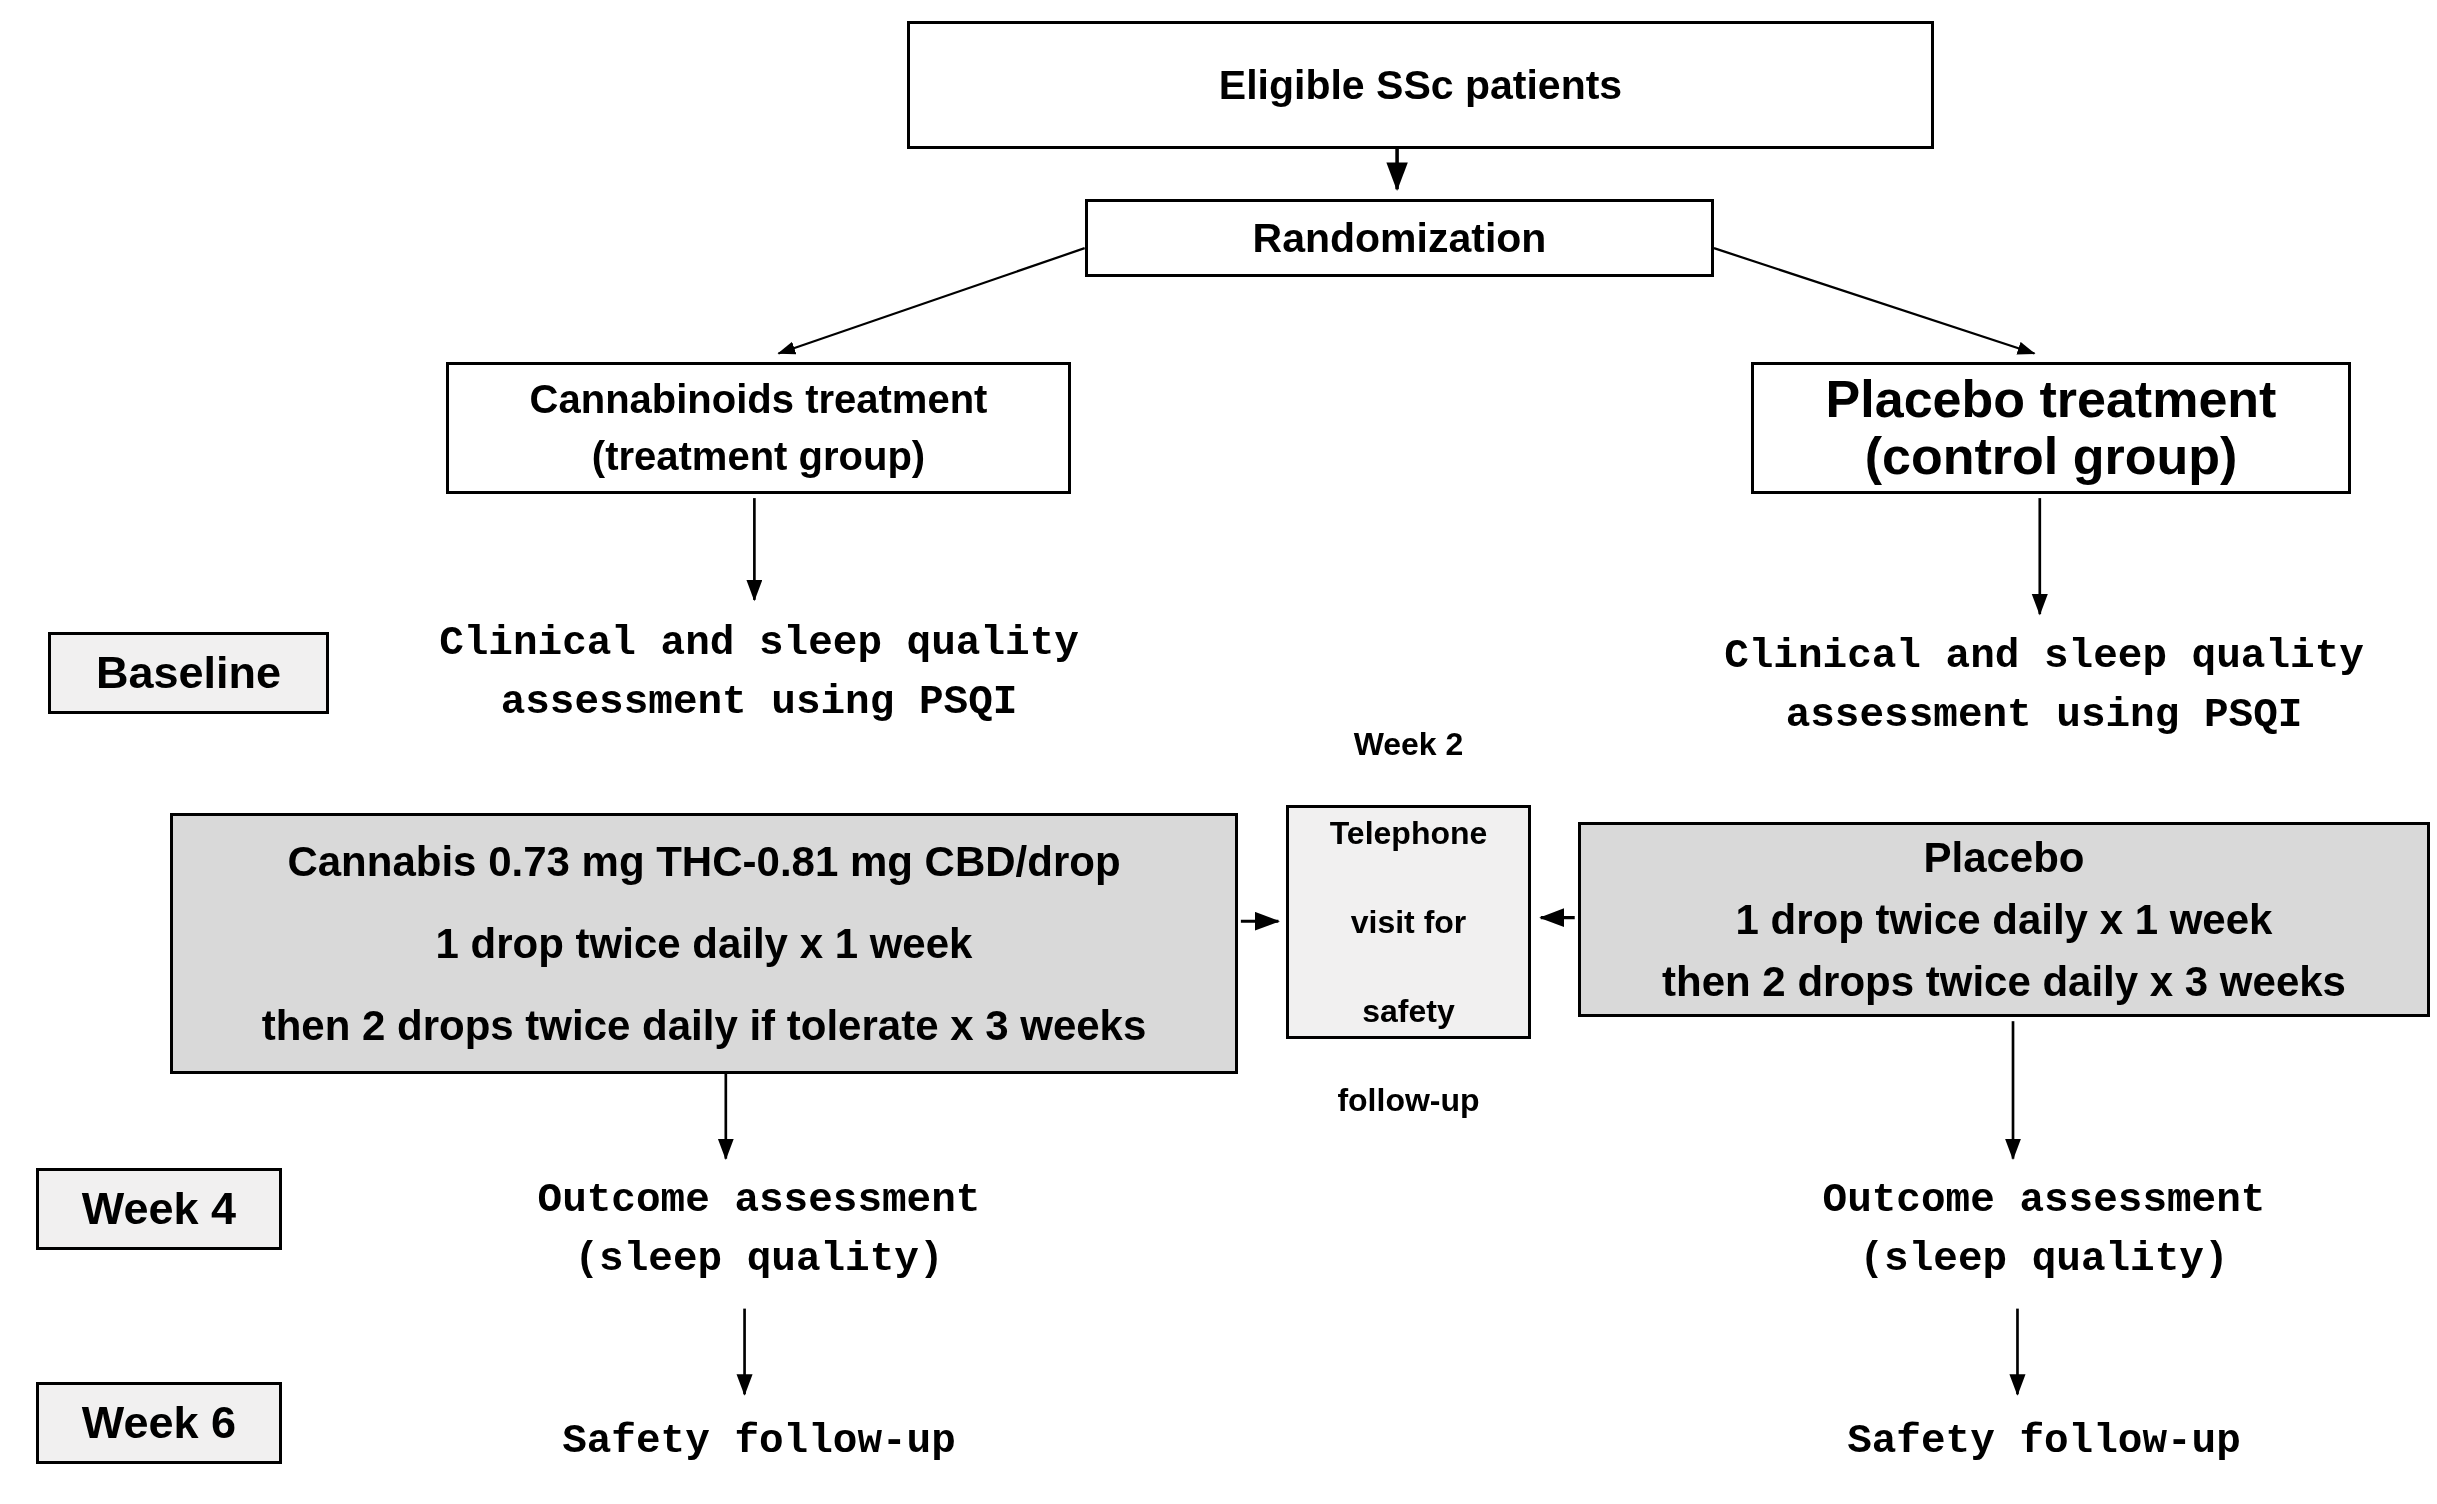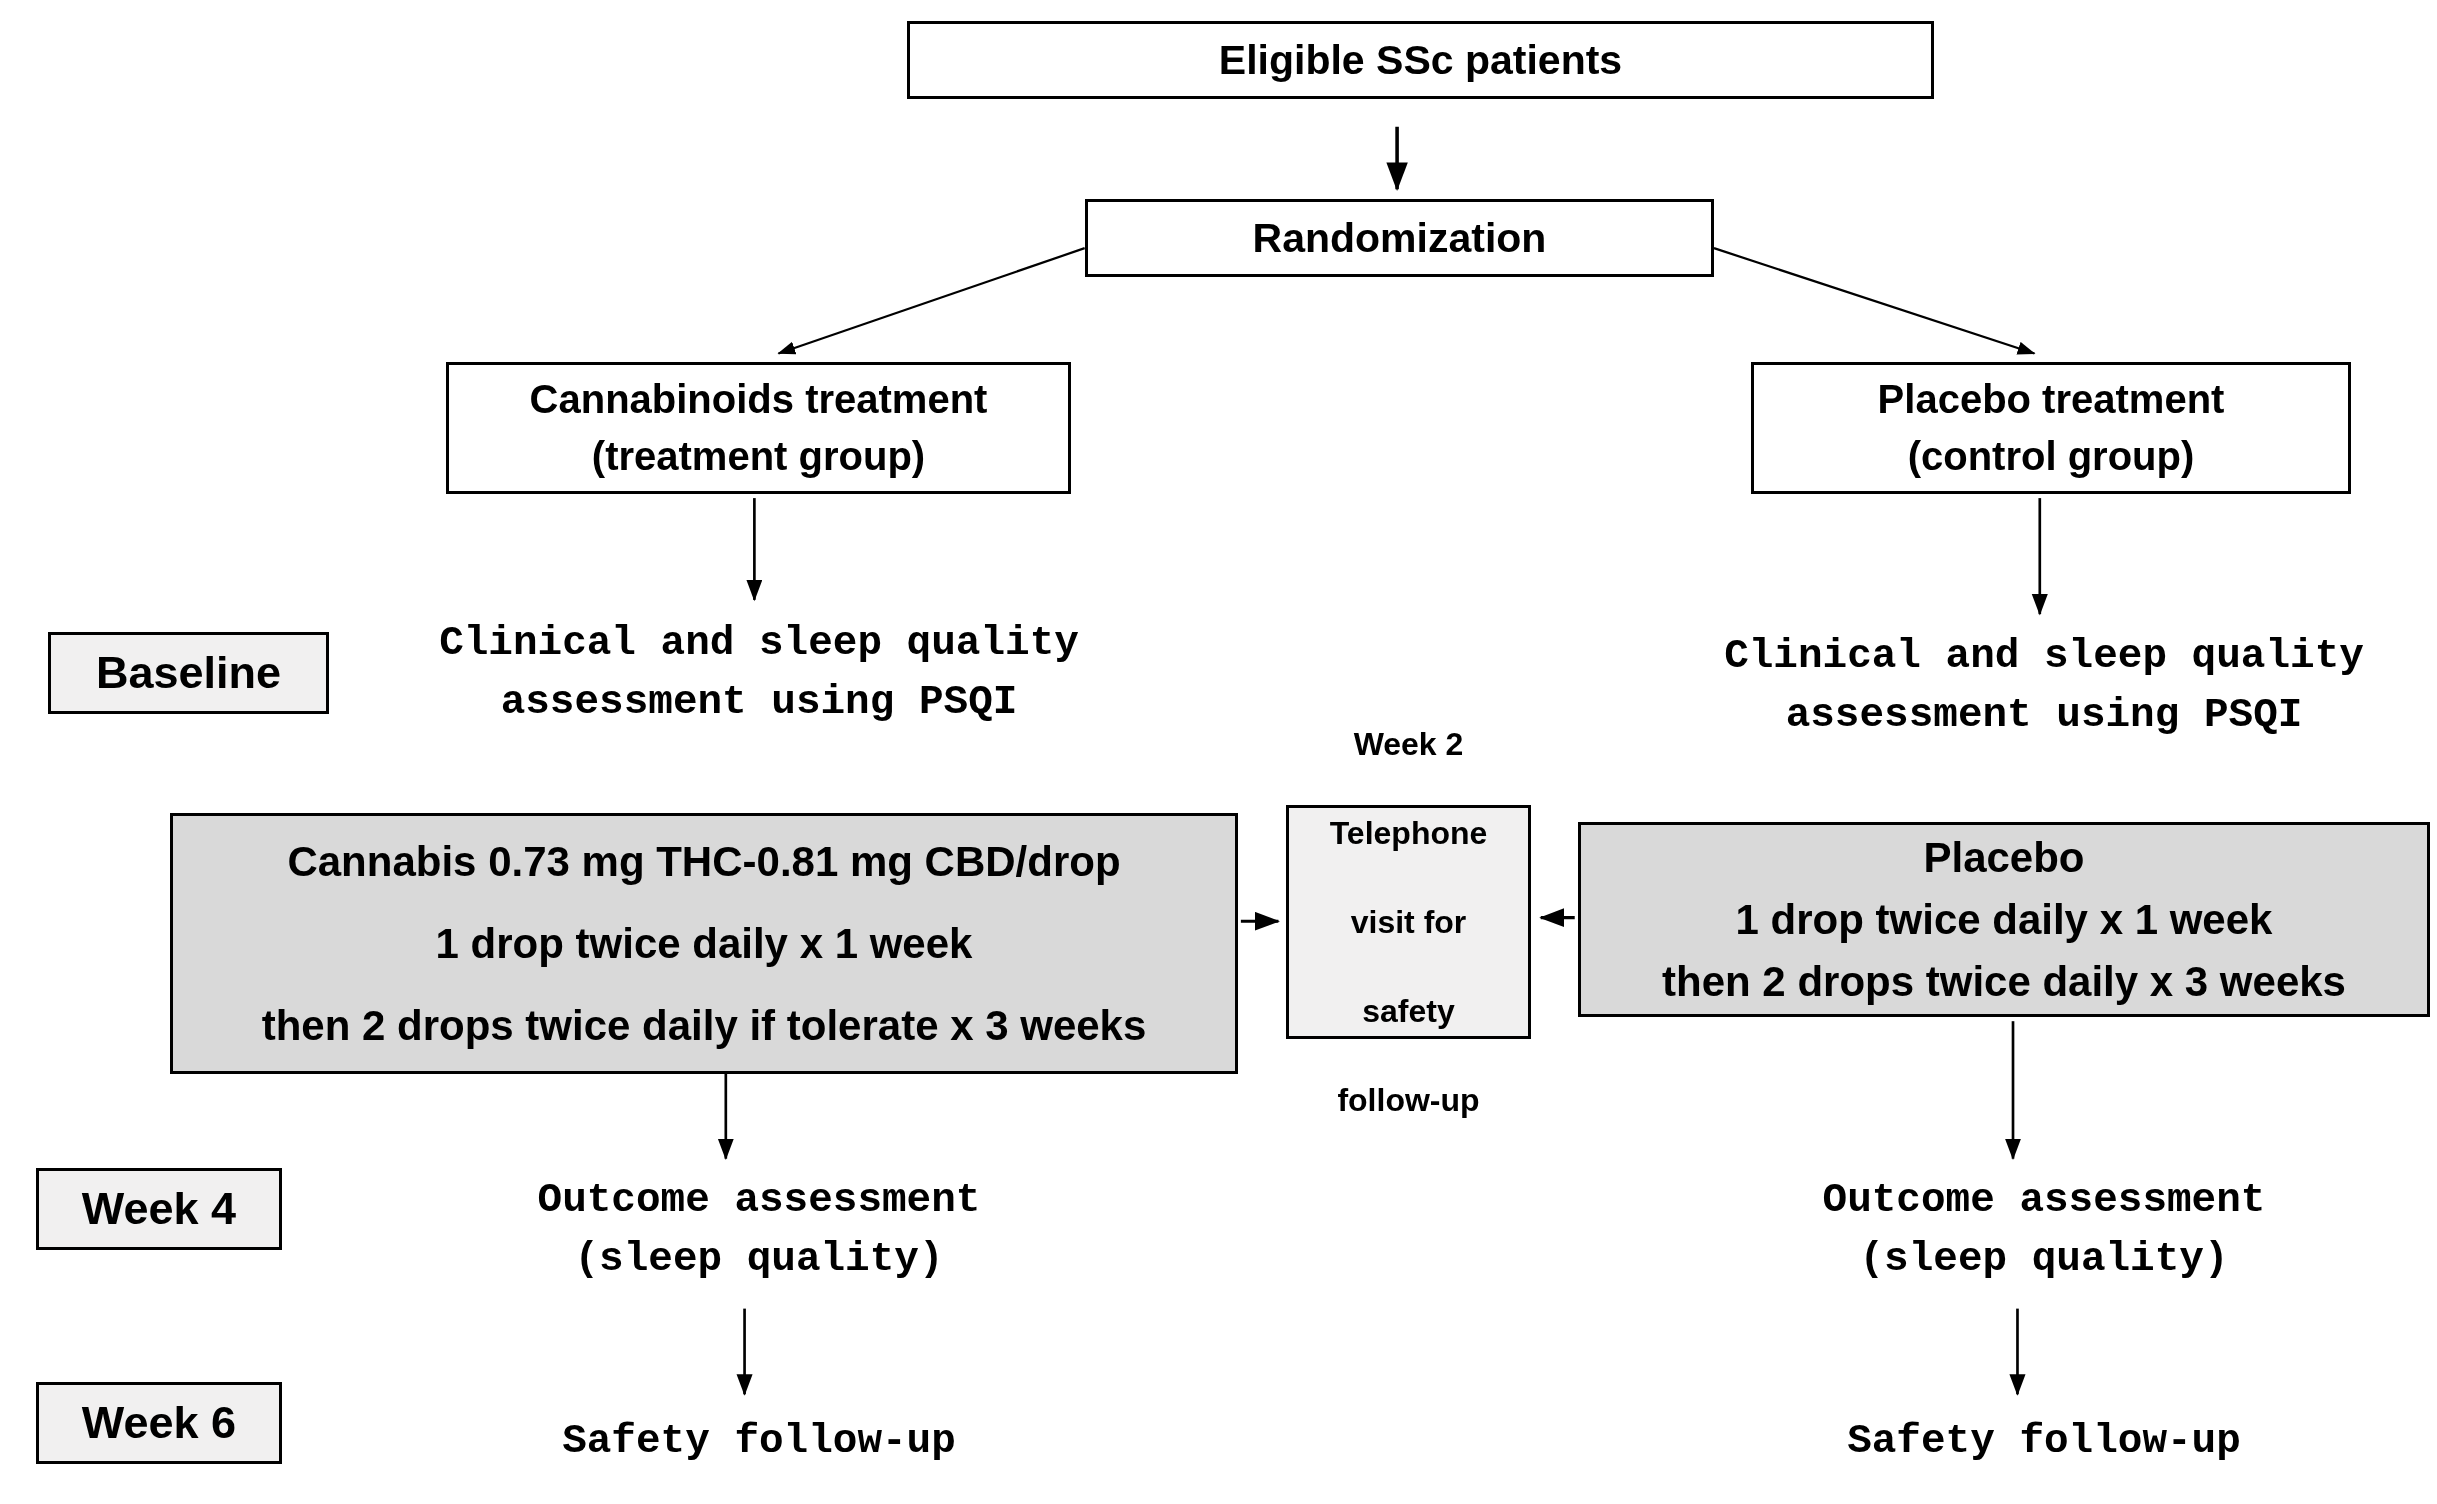--- a/index.html
+++ b/index.html
@@ -31,24 +31,24 @@
     display: flex;
     flex-direction: column;
     align-items: center;
     justify-content: flex-start;
   }
   .plain .line { display: block; white-space: nowrap; font-family: Liberation Mono, monospace; }
   .fill-gray  { background: #d9d9d9; }
   .fill-light { background: #f1f0f0; }
 
   
-  #eligible        { left: 907px; top: 21.4px;  width: 1027px; height: 78px; font-size: 41px; }
+  #eligible        { left: 907px; top: 21.4px;  width: 1027px; height: 128px; font-size: 41px; }
   #randomization   { left: 1085px; top: 199px; width: 629px;  height: 78px;  font-size: 41px; }
   #treatment-arm   { left: 446px;  top: 362px; width: 625px;  height: 132px; font-size: 40px; line-height: 57px; }
-  #control-arm     { left: 1751px; top: 362px; width: 600px;  height: 132px; font-size: 40px; line-height: 57px; }
+  #control-arm     { left: 1751px; top: 362px; width: 600px;  height: 132px; font-size: 52px; line-height: 57px; }
 
   #baseline-label  { left: 48px;  top: 632px;  width: 281px; height: 82px; font-size: 45px; }
   #week4-label     { left: 36px;  top: 1168px; width: 246px; height: 82px; font-size: 45px; }
   #week6-label     { left: 36px;  top: 1382px; width: 246px; height: 82px; font-size: 45px; }
 
   #treatment-baseline { left: 402px;  top: 614px;  width: 714px; font-size: 41px; line-height: 59px; }
   #control-baseline   { left: 1687px; top: 627px;  width: 714px; font-size: 41px; line-height: 59px; }
 
   #treatment-dosing { left: 170px;  top: 789px; width: 1068px; height: 261px; font-size: 42px; line-height: 82px; margin-top: 24px; }
   #week2-visit      { left: 1286px; top: 805px; width: 245px;  height: 234px; font-size: 32px; line-height: 43px; gap: 46px; }

